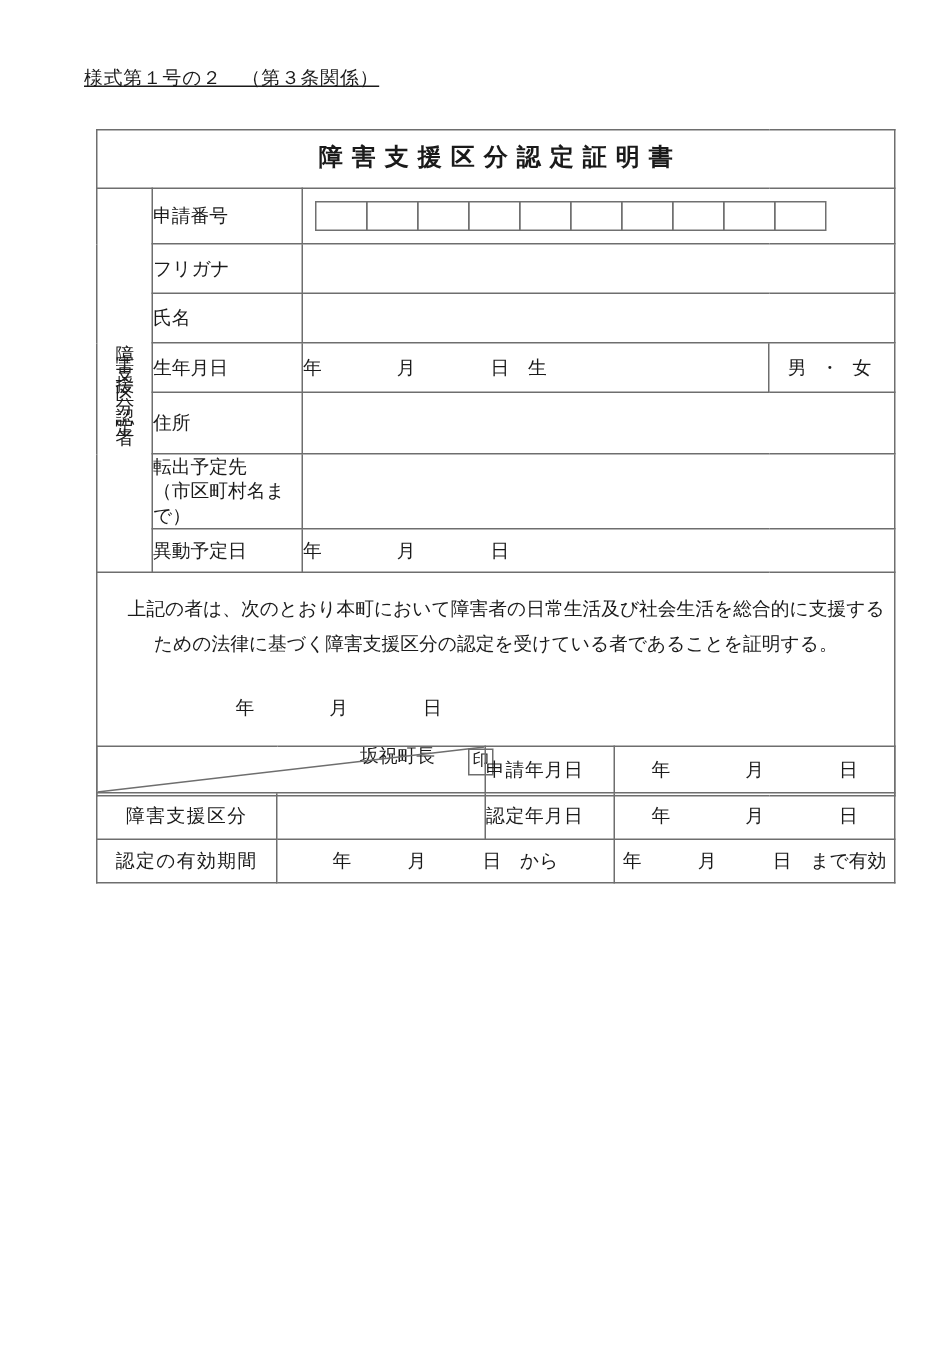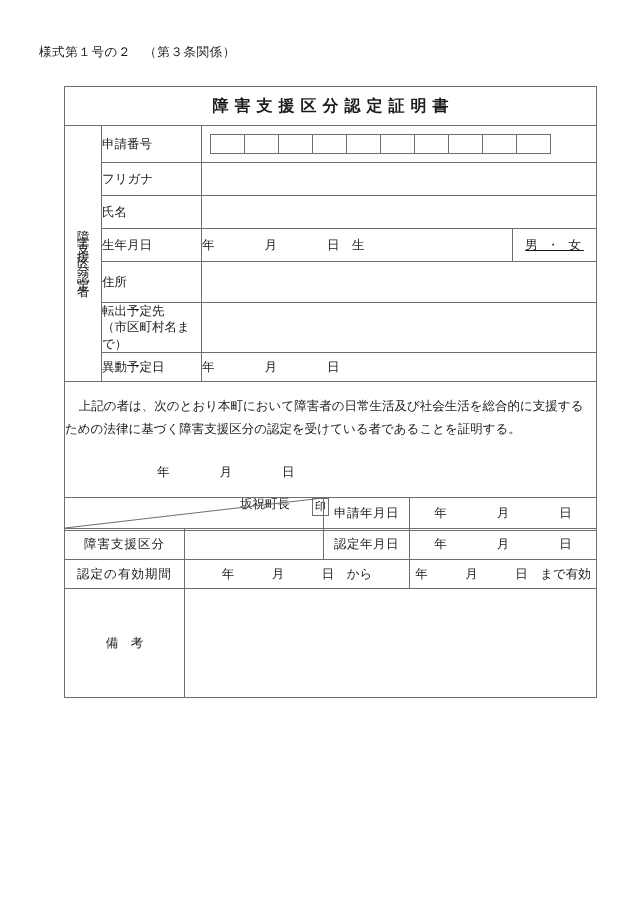--- a/index.html
+++ b/index.html
@@ -18,25 +18,26 @@
 
   .page {
     position: absolute;
     left: 0; top: 0;
     width: 630px; height: 903px;
   }
 
   
   .form-no {
     position: absolute;
-    left: 39px;
+    left: 56px;
     top: 44px;
     font-size: 12.5px;
     letter-spacing: 0.6px;
     white-space: pre;
+    text-decoration: underline;
   }
 
   
   .doc-table {
     position: absolute;
     left: 64px;
     top: 86px;
     width: 532px;
     border-collapse: collapse;
     table-layout: fixed;
@@ -109,34 +110,34 @@
   .date-line {
     padding-left: 44px;
     letter-spacing: 0px;
     white-space: pre;
   }
   .sex-cell {
     width: 84px;
     text-align: center;
     letter-spacing: 3px;
     white-space: pre;
-    text-decoration: underline;
   }
 
   
   .statement-cell {
     padding: 18px 16px 14px 16px;
     height: 148px;
     vertical-align: top;
   }
   .statement-p {
     font-size: 12.5px;
     line-height: 1.85;
     text-indent: 1.1em;
     margin: 0;
+    text-align: center;
   }
   .stmt-date {
     margin-top: 22px;
     padding-left: 92px;
     font-size: 12.5px;
     white-space: pre;
   }
   .signer-row {
     margin-top: 14px;
     padding-right: 92px;
@@ -166,21 +167,21 @@
     padding: 0;
   }
   .diag-cell svg {
     position: absolute;
     left: 0; top: 0;
     width: 100%; height: 100%;
     display: block;
   }
   .mid-label {
     width: 86px;
-    text-align: center;
+    text-align: left;
     letter-spacing: 0.5px;
   }
   .date-cell {
     text-align: center;
     letter-spacing: 0px;
     white-space: pre;
   }
   .valid-cell {
     text-align: center;
     white-space: pre;
@@ -321,21 +322,17 @@
       <td class="date-cell" style="height:30px;">年　　　　月　　　　日</td>
     </tr>
 
     <tr>
       <td class="lower-label" style="height:28px;">認定の有効期間</td>
       <td class="valid-cell" colspan="2" style="height:28px;">年　　　月　　　日　から</td>
       <td class="valid-cell" style="height:28px;">年　　　月　　　日　まで有効</td>
     </tr>
 
 
-    <tr>
-      <td class="big-label h-108">備　考</td>
-      <td class="blank-cell h-108" colspan="3"></td>
-    </tr>
   </tbody>
     </table>
 
 
 </div>
 
 </body></html>

